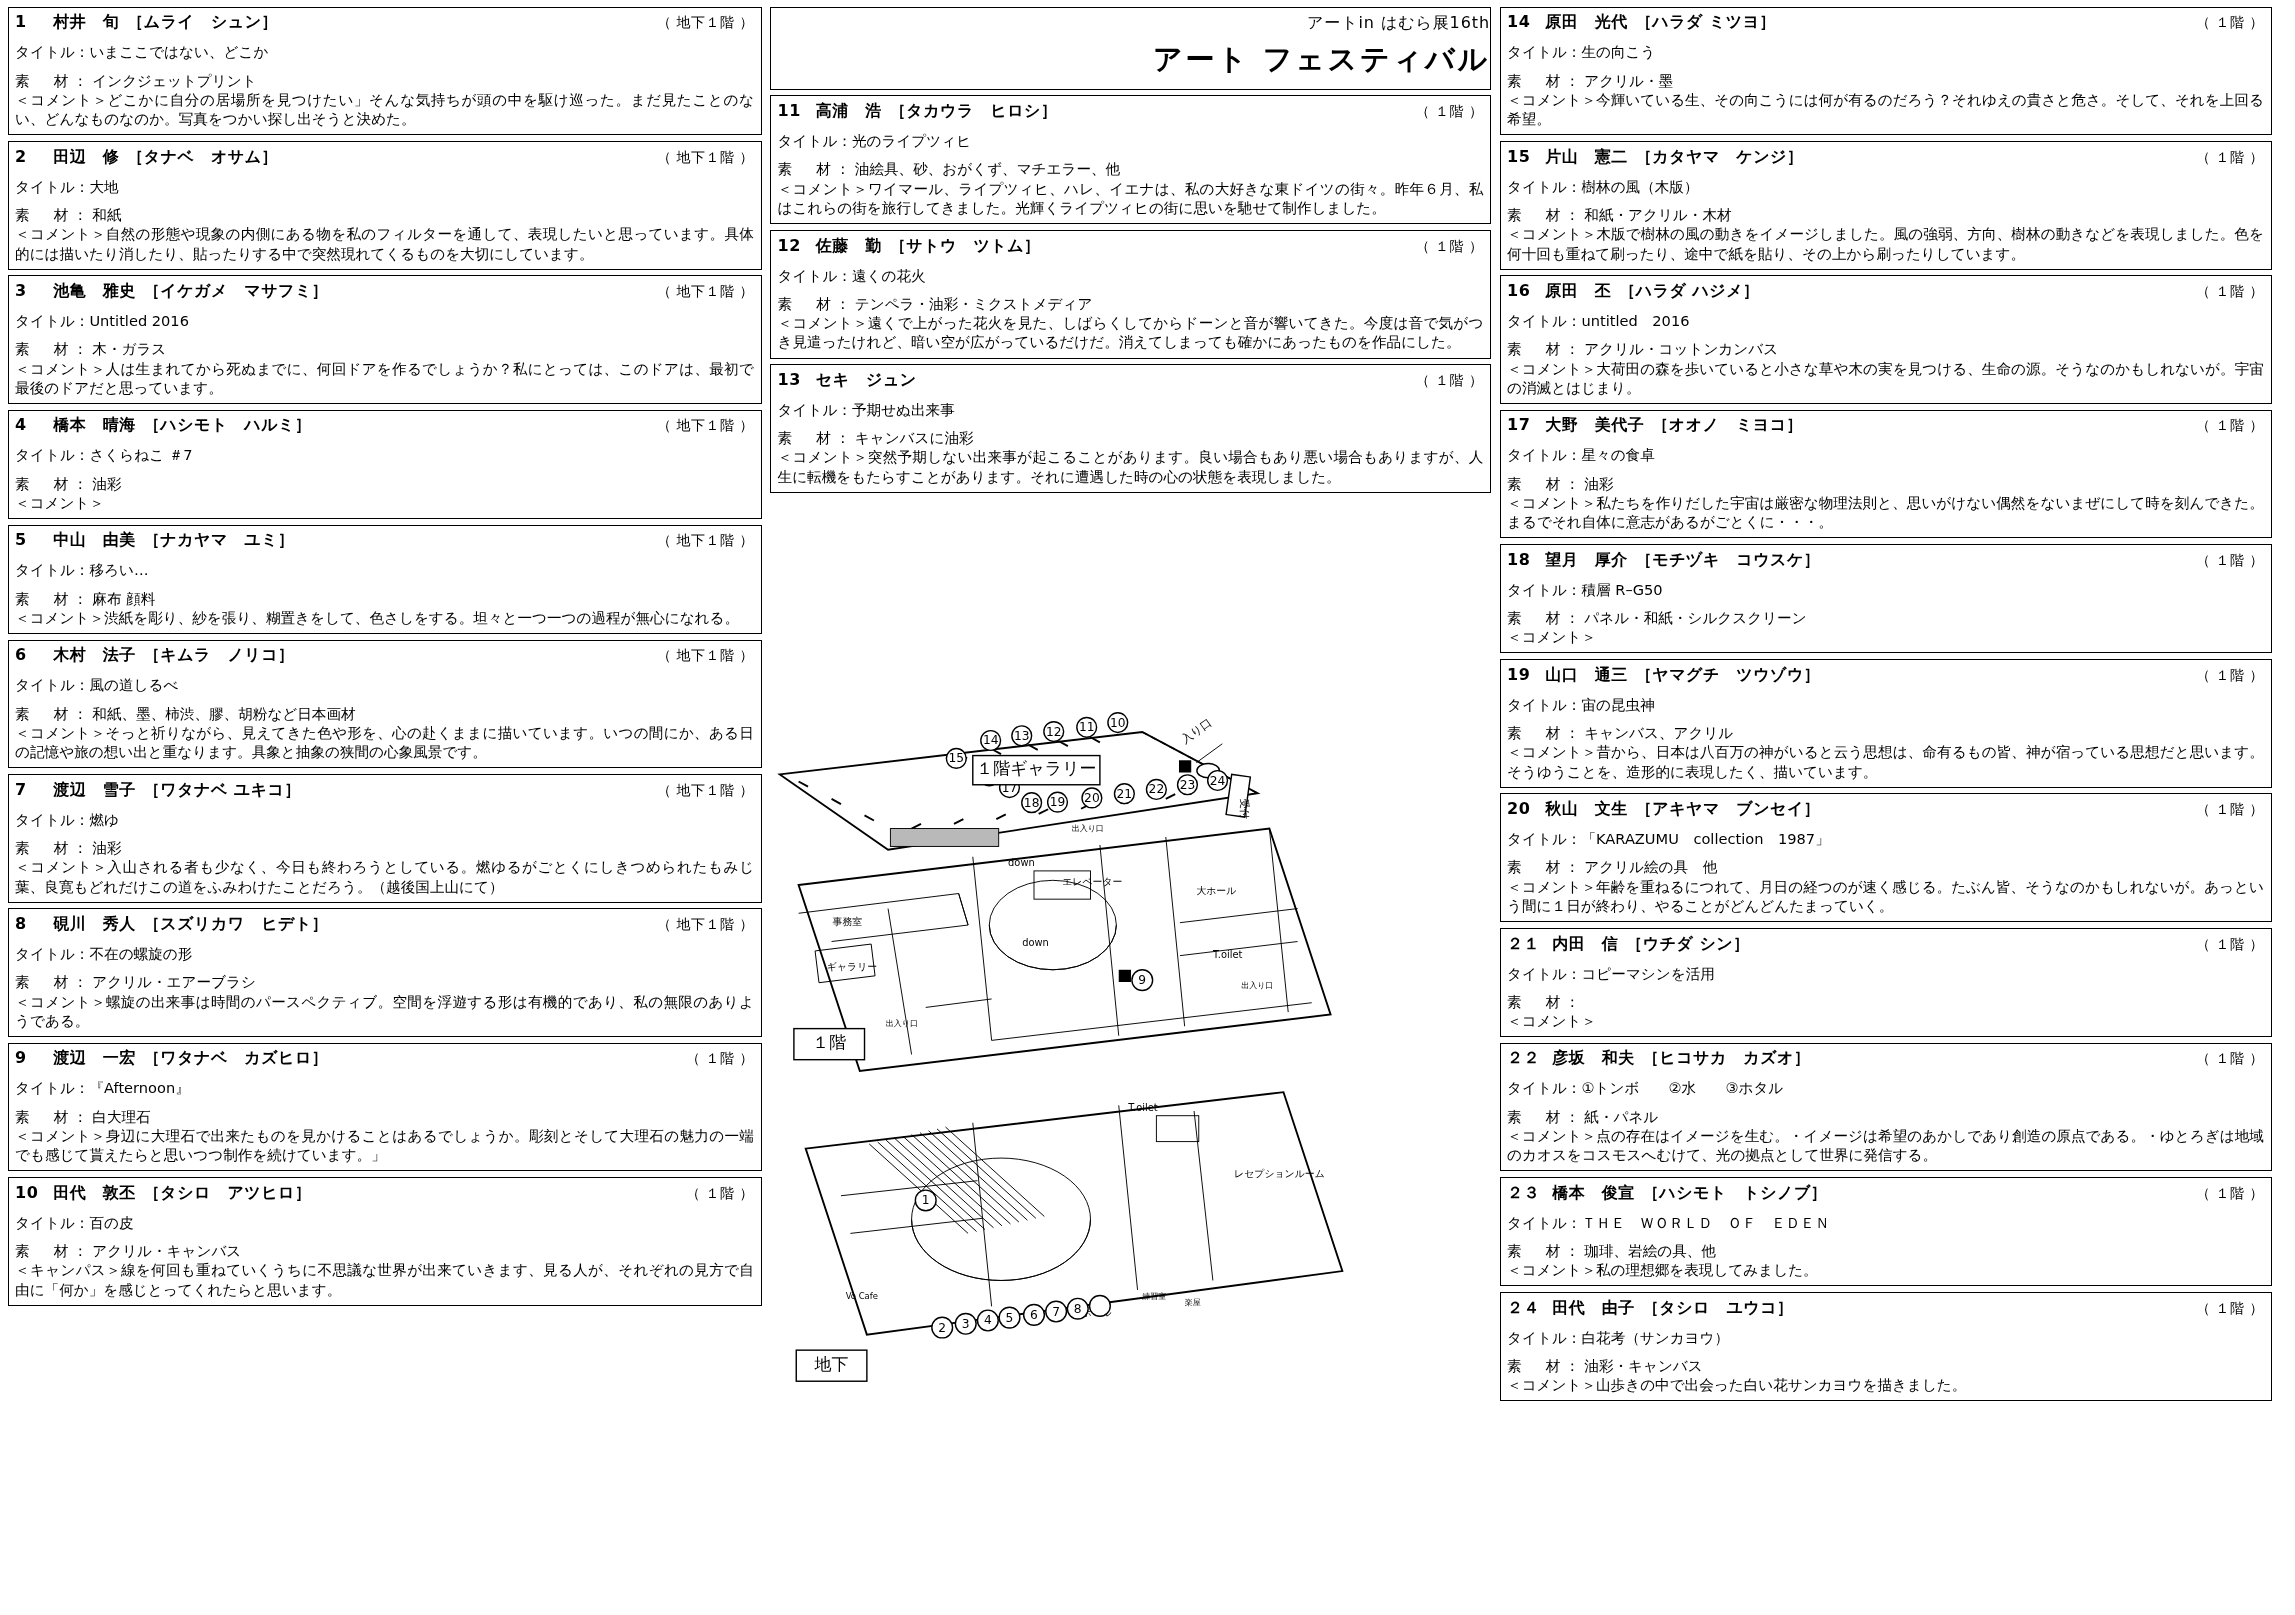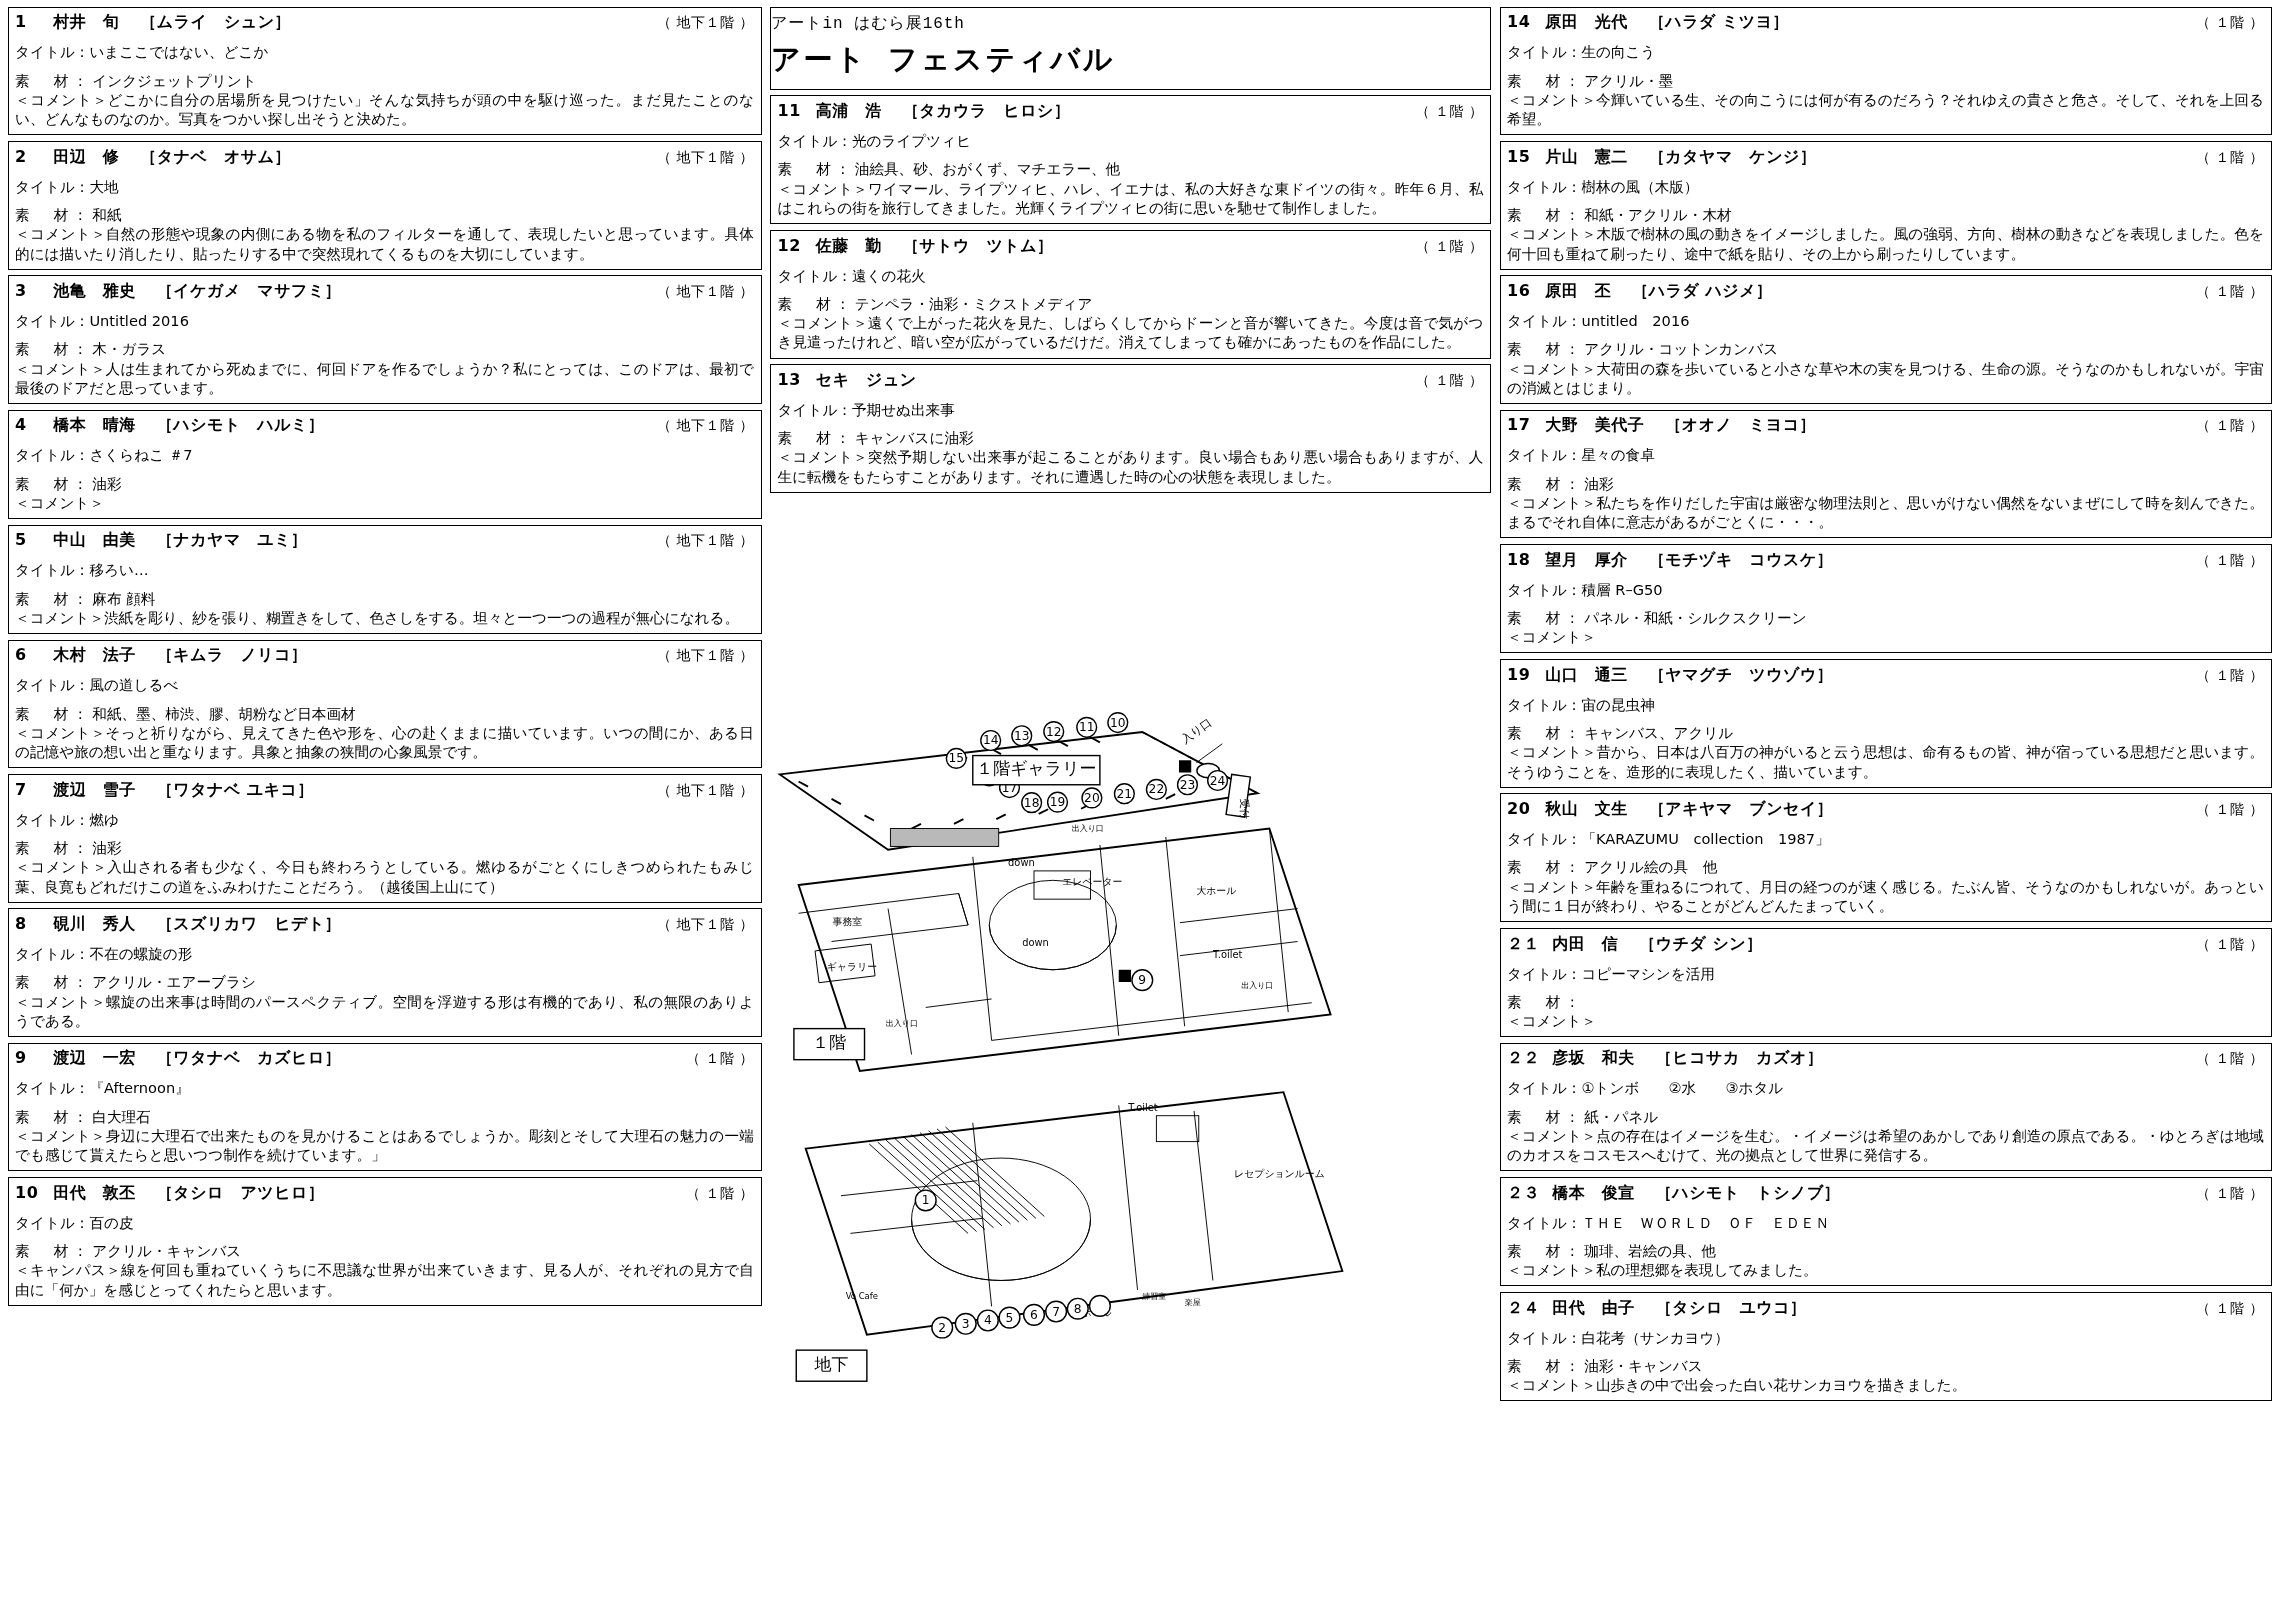--- a/index.html
+++ b/index.html
@@ -49,21 +49,21 @@
     white-space: nowrap;
   }
   .entry-no {
     min-width: 26px;
     text-align: left;
   }
   .entry-name {
     margin-left: 12.2px;
   }
   .entry-kana {
-    margin-left: 21px;
+    margin-left: 8px;
   }
   .entry-floor {
     margin-left: auto;
     font-weight: normal;
     font-size: 14px;
   }
   .row {
     font-size: 14.6px;
     line-height: 1.32;
     margin-top: 9px;
@@ -83,22 +83,21 @@
     line-height: 1.33;
     margin-top: 0;
     text-align: justify;
   }
 
   
   .title-box {
     border: 1.4px solid #000;
     box-sizing: border-box;
     padding: 5.7px 0 8.5px 0;
-    text-align: left;
-    font-family: Liberation Mono, monospace;
+    text-align: right;
   }
   .title-sub {
     font-size: 16px;
     letter-spacing: 0.9px;
   }
   .title-main {
     font-size: 29px;
     font-weight: bold;
     letter-spacing: 2.8px;
     margin-top: 6px;

